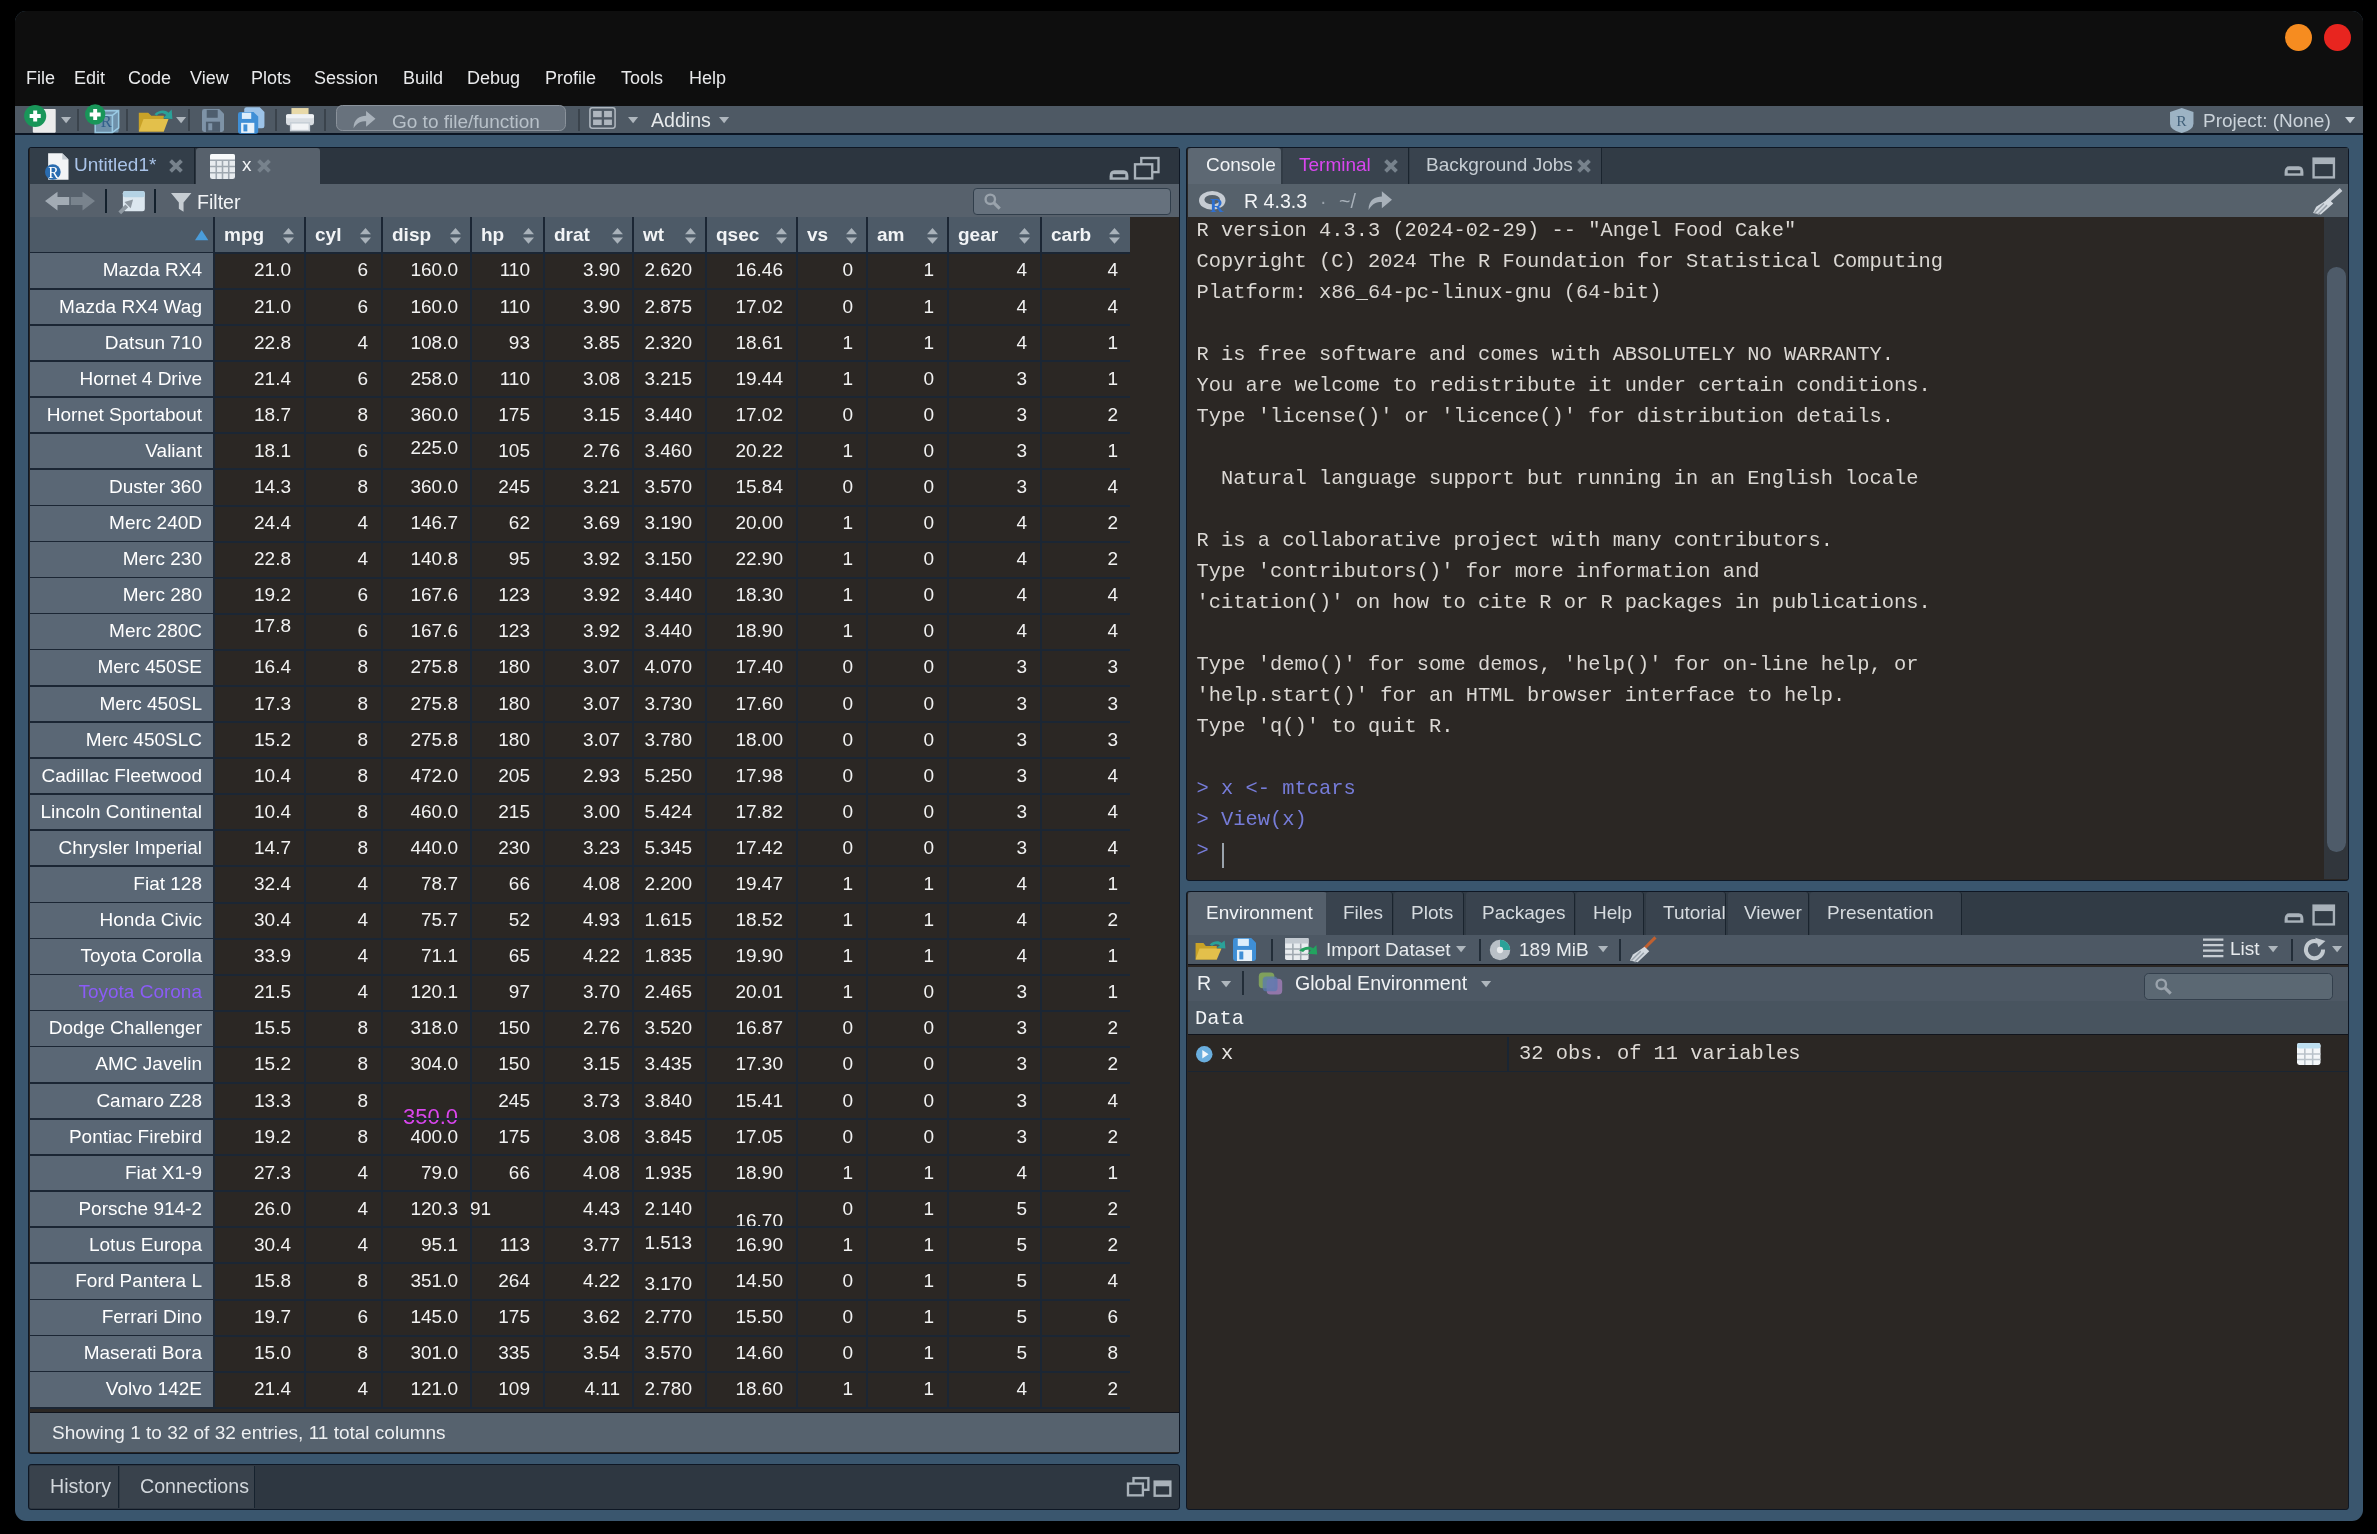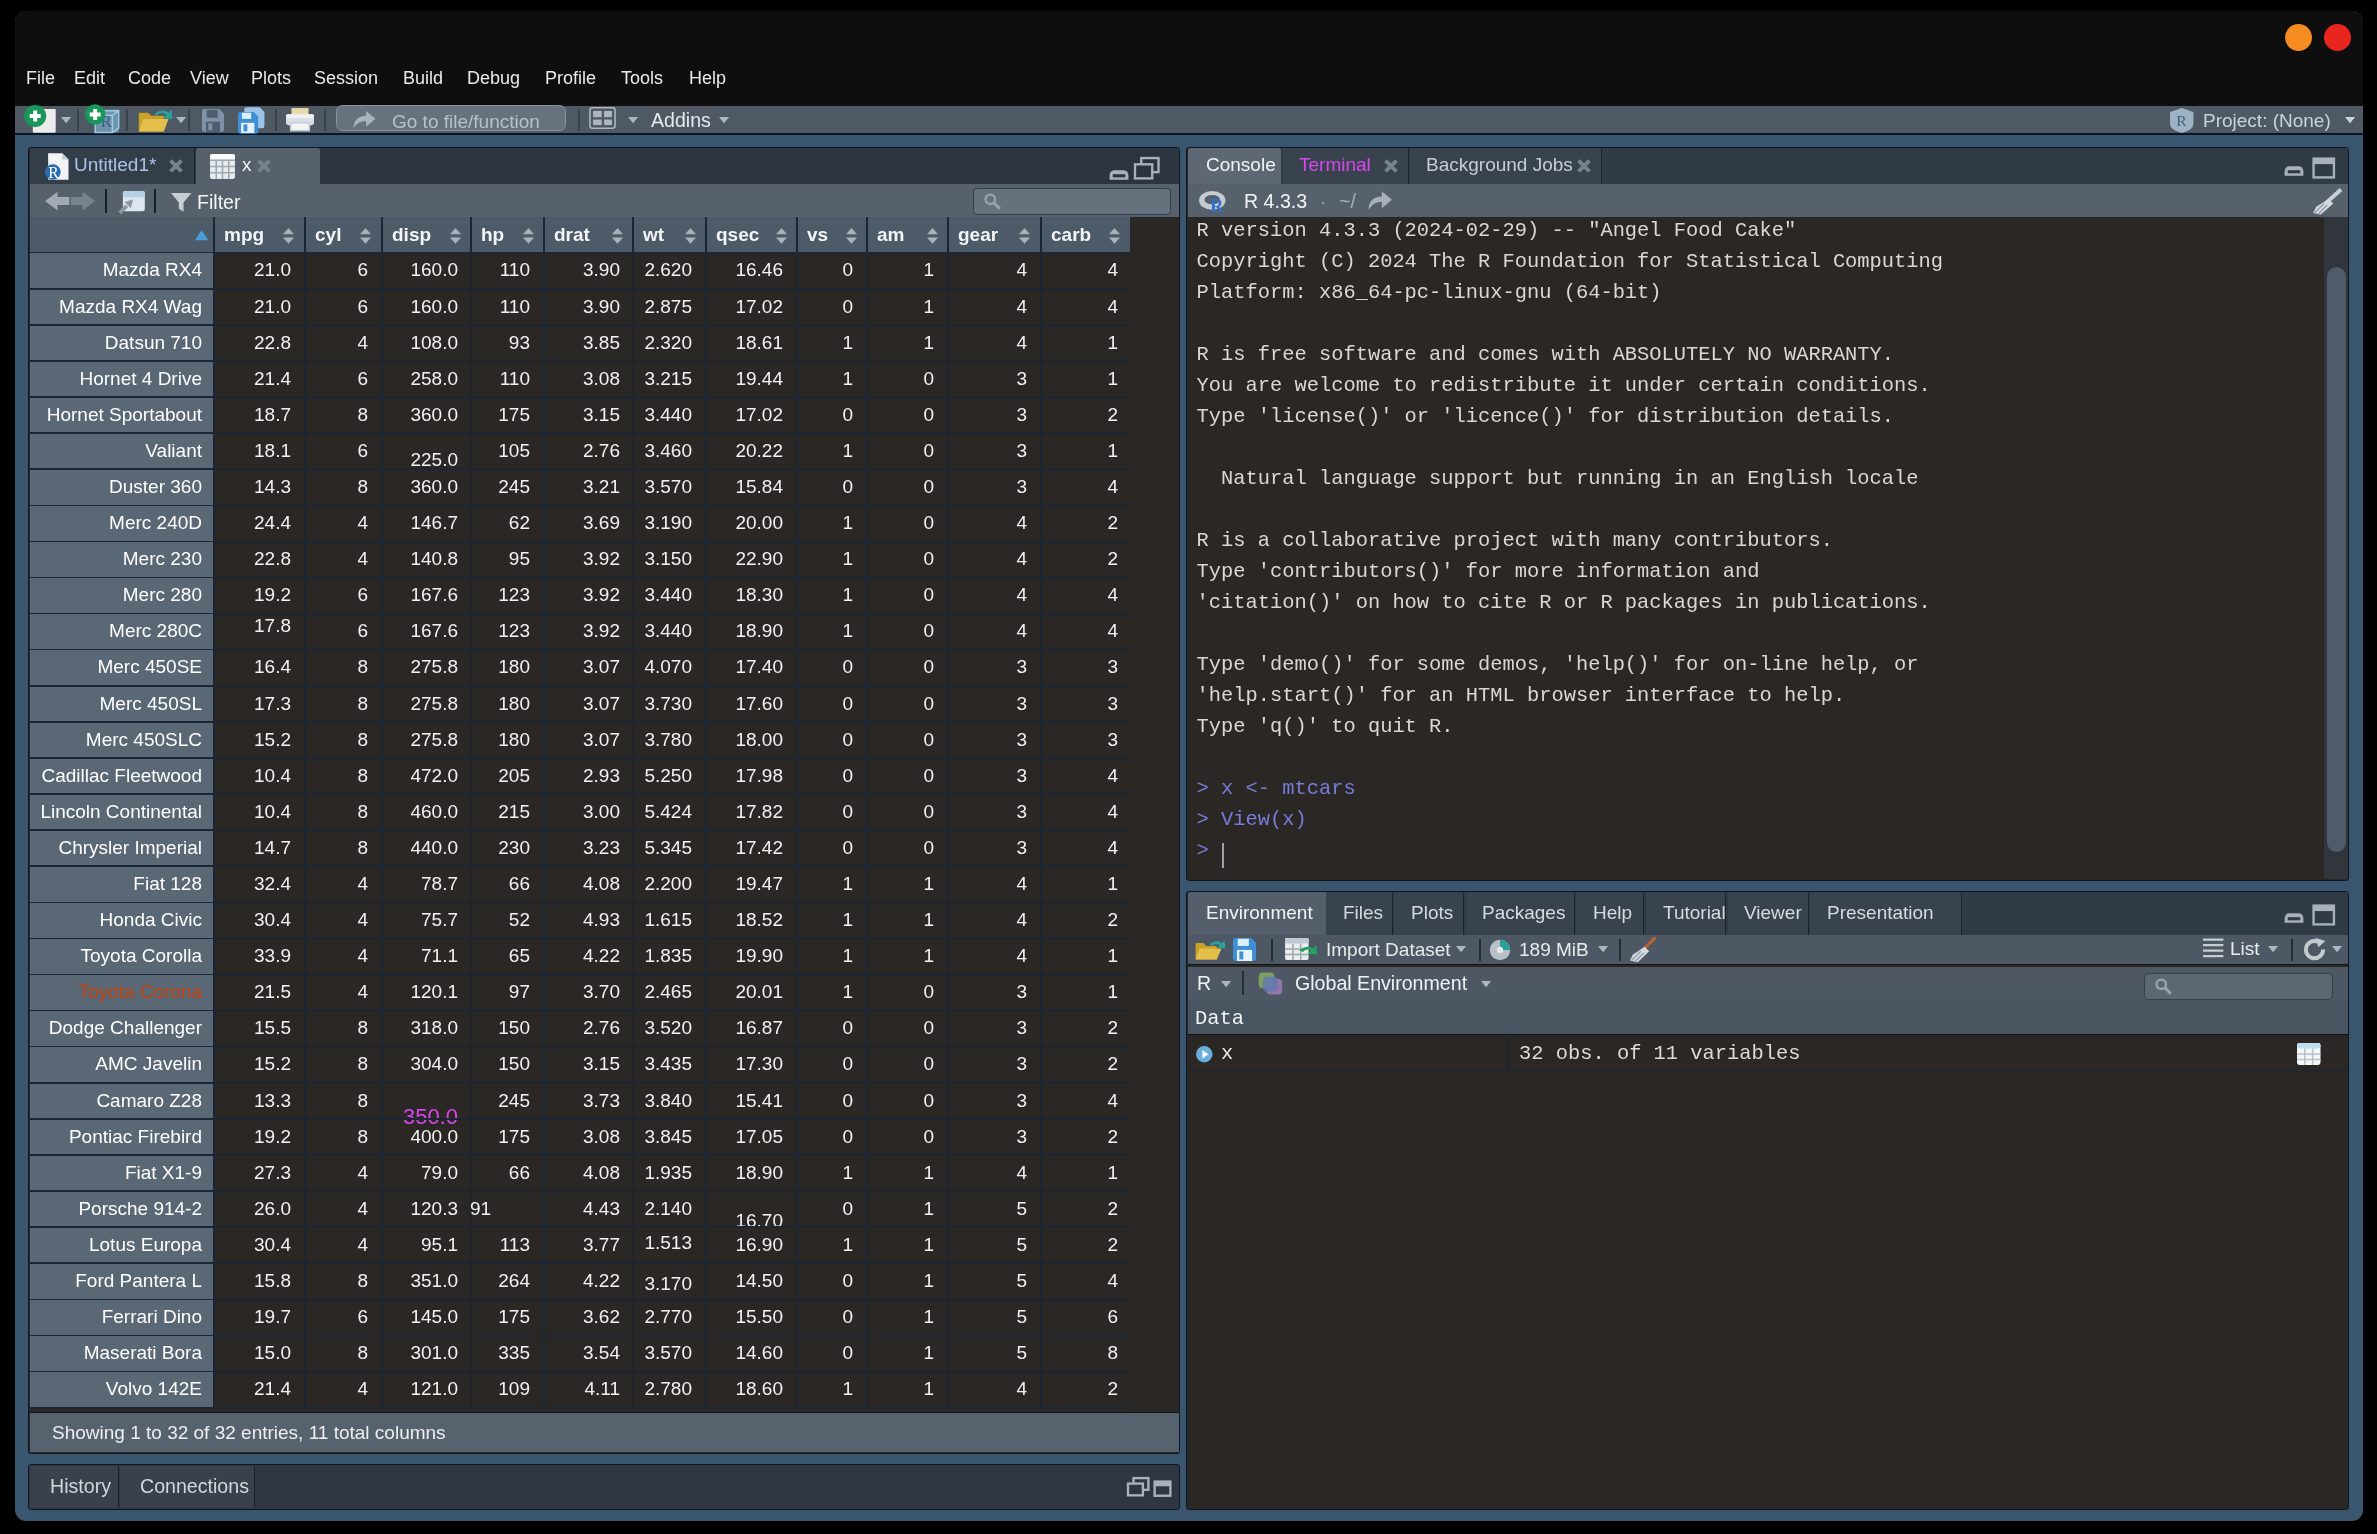--- a/index.html
+++ b/index.html
@@ -366,21 +366,21 @@
 <div class="ab" style="left:1040px;top:398px;width:1.6px;height:35px;background:#1B2634"></div>
 <div class="ab" style="left:1040px;top:398px;width:78px;font-size:19px;color:#F2F2F2;text-align:right;padding-top:5.5px">2</div>
 <div class="ab" style="left:30px;top:432px;width:1100px;height:1.6px;background:#1B2634"></div>
 <div class="ab" style="left:30px;top:434px;width:183px;height:35px;background:#5A6775"></div>
 <div class="ab" style="left:30px;top:434px;width:183px;height:35px;font-size:19px;color:#FFFFFF;text-align:right;padding:5.5px 11px 0 0">Valiant</div>
 <div class="ab" style="left:213px;top:434px;width:1.6px;height:35px;background:#1B2634"></div>
 <div class="ab" style="left:213px;top:434px;width:78px;font-size:19px;color:#F2F2F2;text-align:right;padding-top:5.5px">18.1</div>
 <div class="ab" style="left:304px;top:434px;width:1.6px;height:35px;background:#1B2634"></div>
 <div class="ab" style="left:304px;top:434px;width:64px;font-size:19px;color:#F2F2F2;text-align:right;padding-top:5.5px">6</div>
 <div class="ab" style="left:381px;top:434px;width:1.6px;height:35px;background:#1B2634"></div>
-<div class="ab" style="left:381px;top:434px;width:77px;font-size:19px;color:#F2F2F2;text-align:right;padding-top:15px">225.0</div>
+<div class="ab" style="left:381px;top:434px;width:77px;font-size:19px;color:#F2F2F2;text-align:right;padding-top:3px">225.0</div>
 <div class="ab" style="left:470px;top:434px;width:1.6px;height:35px;background:#1B2634"></div>
 <div class="ab" style="left:470px;top:434px;width:60px;font-size:19px;color:#F2F2F2;text-align:right;padding-top:5.5px">105</div>
 <div class="ab" style="left:543px;top:434px;width:1.6px;height:35px;background:#1B2634"></div>
 <div class="ab" style="left:543px;top:434px;width:77px;font-size:19px;color:#F2F2F2;text-align:right;padding-top:5.5px">2.76</div>
 <div class="ab" style="left:632px;top:434px;width:1.6px;height:35px;background:#1B2634"></div>
 <div class="ab" style="left:632px;top:434px;width:60px;font-size:19px;color:#F2F2F2;text-align:right;padding-top:5.5px">3.460</div>
 <div class="ab" style="left:705px;top:434px;width:1.6px;height:35px;background:#1B2634"></div>
 <div class="ab" style="left:705px;top:434px;width:78px;font-size:19px;color:#F2F2F2;text-align:right;padding-top:5.5px">20.22</div>
 <div class="ab" style="left:796px;top:434px;width:1.6px;height:35px;background:#1B2634"></div>
 <div class="ab" style="left:796px;top:434px;width:57px;font-size:19px;color:#F2F2F2;text-align:right;padding-top:5.5px">1</div>
@@ -735,21 +735,21 @@
 <div class="ab" style="left:796px;top:939px;width:1.6px;height:35px;background:#1B2634"></div>
 <div class="ab" style="left:796px;top:939px;width:57px;font-size:19px;color:#F2F2F2;text-align:right;padding-top:5.5px">1</div>
 <div class="ab" style="left:866px;top:939px;width:1.6px;height:35px;background:#1B2634"></div>
 <div class="ab" style="left:866px;top:939px;width:68px;font-size:19px;color:#F2F2F2;text-align:right;padding-top:5.5px">1</div>
 <div class="ab" style="left:947px;top:939px;width:1.6px;height:35px;background:#1B2634"></div>
 <div class="ab" style="left:947px;top:939px;width:80px;font-size:19px;color:#F2F2F2;text-align:right;padding-top:5.5px">4</div>
 <div class="ab" style="left:1040px;top:939px;width:1.6px;height:35px;background:#1B2634"></div>
 <div class="ab" style="left:1040px;top:939px;width:78px;font-size:19px;color:#F2F2F2;text-align:right;padding-top:5.5px">1</div>
 <div class="ab" style="left:30px;top:974px;width:1100px;height:1.6px;background:#1B2634"></div>
 <div class="ab" style="left:30px;top:975px;width:183px;height:35px;background:#5A6775"></div>
-<div class="ab" style="left:30px;top:975px;width:183px;height:35px;font-size:19px;color:#c2410c;text-align:right;padding:5.5px 11px 0 0">Toyota Corona</div>
+<div class="ab" style="left:30px;top:975px;width:183px;height:35px;font-size:19px;color:#8b5cf6;text-align:right;padding:5.5px 11px 0 0">Toyota Corona</div>
 <div class="ab" style="left:213px;top:975px;width:1.6px;height:35px;background:#1B2634"></div>
 <div class="ab" style="left:213px;top:975px;width:78px;font-size:19px;color:#F2F2F2;text-align:right;padding-top:5.5px">21.5</div>
 <div class="ab" style="left:304px;top:975px;width:1.6px;height:35px;background:#1B2634"></div>
 <div class="ab" style="left:304px;top:975px;width:64px;font-size:19px;color:#F2F2F2;text-align:right;padding-top:5.5px">4</div>
 <div class="ab" style="left:381px;top:975px;width:1.6px;height:35px;background:#1B2634"></div>
 <div class="ab" style="left:381px;top:975px;width:77px;font-size:19px;color:#F2F2F2;text-align:right;padding-top:5.5px">120.1</div>
 <div class="ab" style="left:470px;top:975px;width:1.6px;height:35px;background:#1B2634"></div>
 <div class="ab" style="left:470px;top:975px;width:60px;font-size:19px;color:#F2F2F2;text-align:right;padding-top:5.5px">97</div>
 <div class="ab" style="left:543px;top:975px;width:1.6px;height:35px;background:#1B2634"></div>
 <div class="ab" style="left:543px;top:975px;width:77px;font-size:19px;color:#F2F2F2;text-align:right;padding-top:5.5px">3.70</div>

